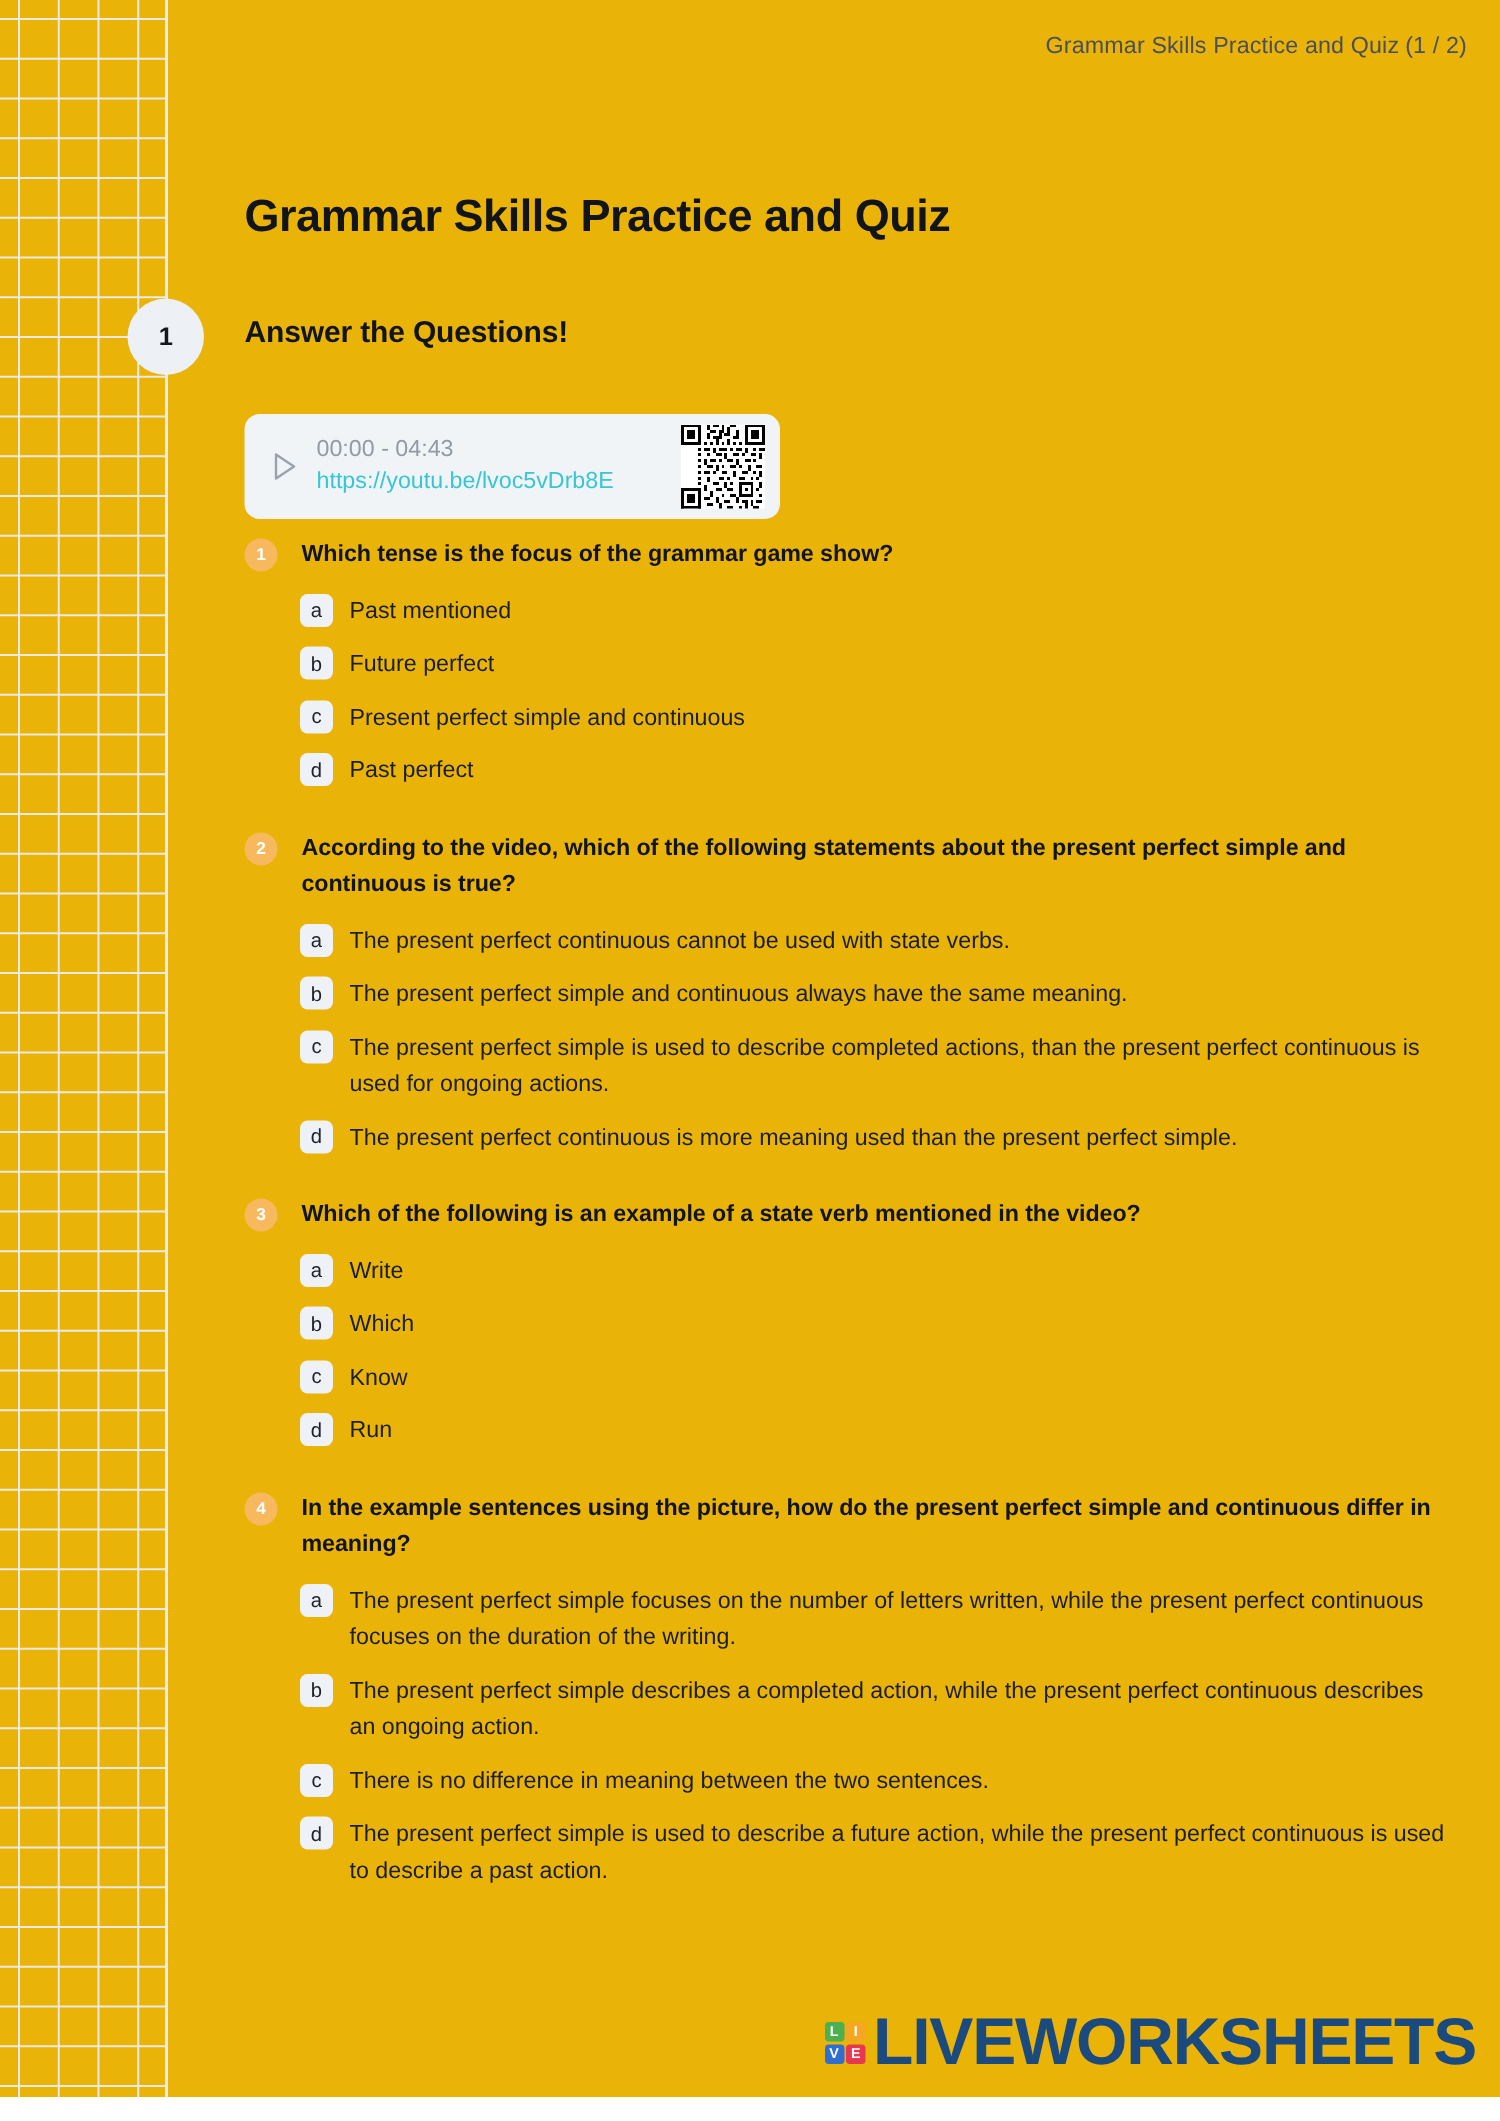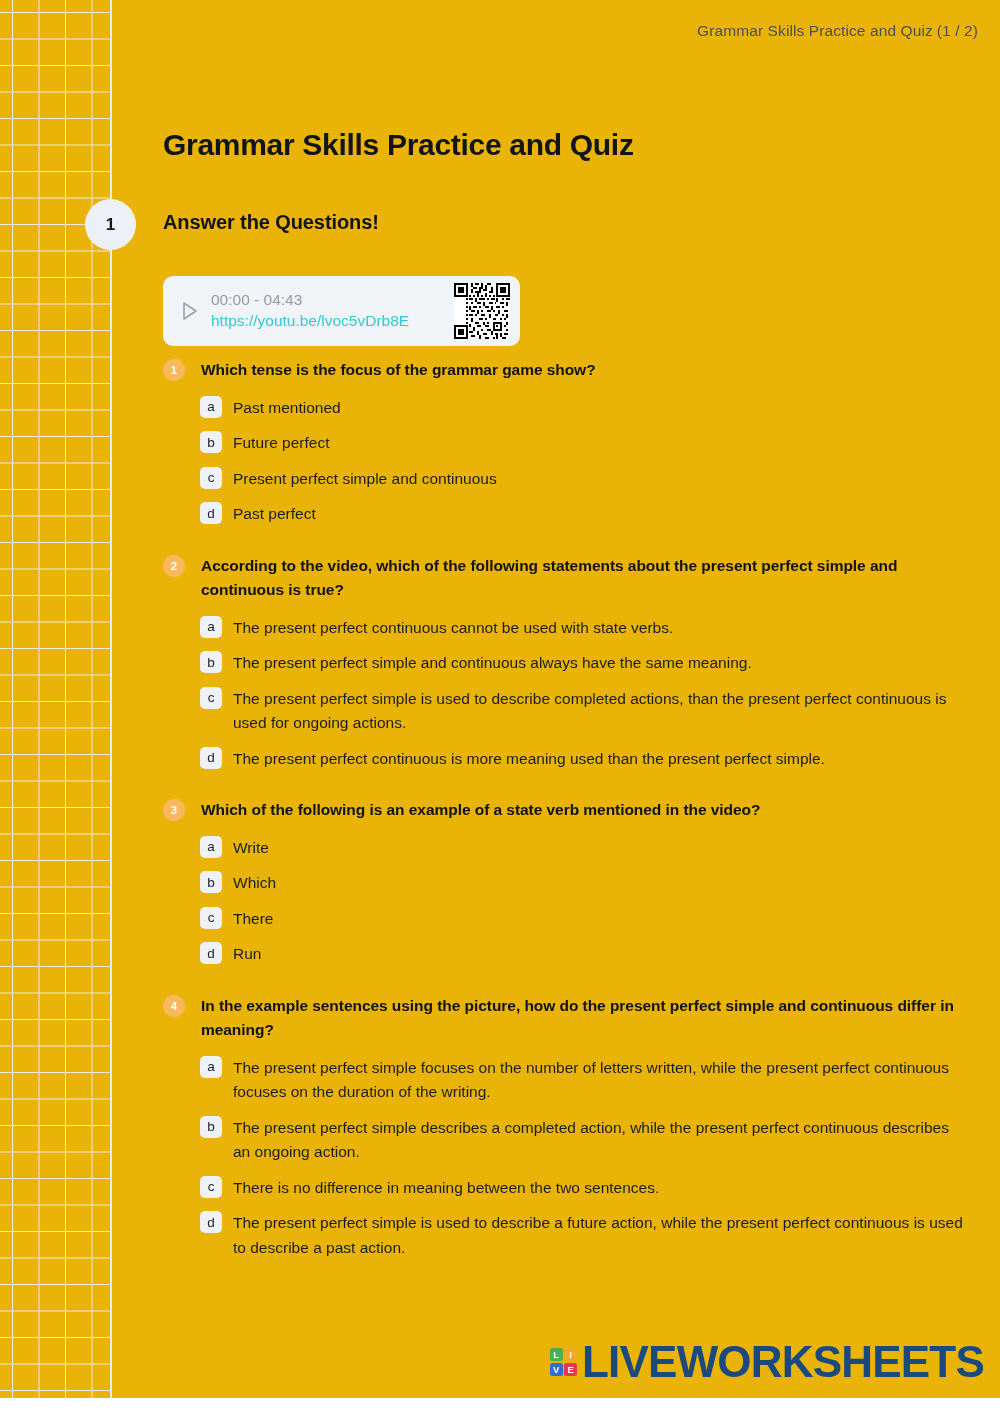--- a/index.html
+++ b/index.html
@@ -426,21 +426,21 @@
           <div class="option"><span class="opt-letter">b</span><span class="opt-text">The present perfect simple and continuous always have the same meaning.</span></div>
           <div class="option"><span class="opt-letter">c</span><span class="opt-text">The present perfect simple is used to describe completed actions, than the present perfect continuous is used for ongoing actions.</span></div>
           <div class="option"><span class="opt-letter">d</span><span class="opt-text">The present perfect continuous is more meaning used than the present perfect simple.</span></div>
         </div>
       </div>
       <div class="question">
         <div class="q-head"><span class="q-num">3</span><span class="q-text">Which of the following is an example of a state verb mentioned in the video?</span></div>
         <div class="options">
           <div class="option"><span class="opt-letter">a</span><span class="opt-text">Write</span></div>
           <div class="option"><span class="opt-letter">b</span><span class="opt-text">Which</span></div>
-          <div class="option"><span class="opt-letter">c</span><span class="opt-text">There</span></div>
+          <div class="option"><span class="opt-letter">c</span><span class="opt-text">Know</span></div>
           <div class="option"><span class="opt-letter">d</span><span class="opt-text">Run</span></div>
         </div>
       </div>
       <div class="question">
         <div class="q-head"><span class="q-num">4</span><span class="q-text">In the example sentences using the picture, how do the present perfect simple and continuous differ in meaning?</span></div>
         <div class="options">
           <div class="option"><span class="opt-letter">a</span><span class="opt-text">The present perfect simple focuses on the number of letters written, while the present perfect continuous focuses on the duration of the writing.</span></div>
           <div class="option"><span class="opt-letter">b</span><span class="opt-text">The present perfect simple describes a completed action, while the present perfect continuous describes an ongoing action.</span></div>
           <div class="option"><span class="opt-letter">c</span><span class="opt-text">There is no difference in meaning between the two sentences.</span></div>
           <div class="option"><span class="opt-letter">d</span><span class="opt-text">The present perfect simple is used to describe a future action, while the present perfect continuous is used to describe a past action.</span></div>

